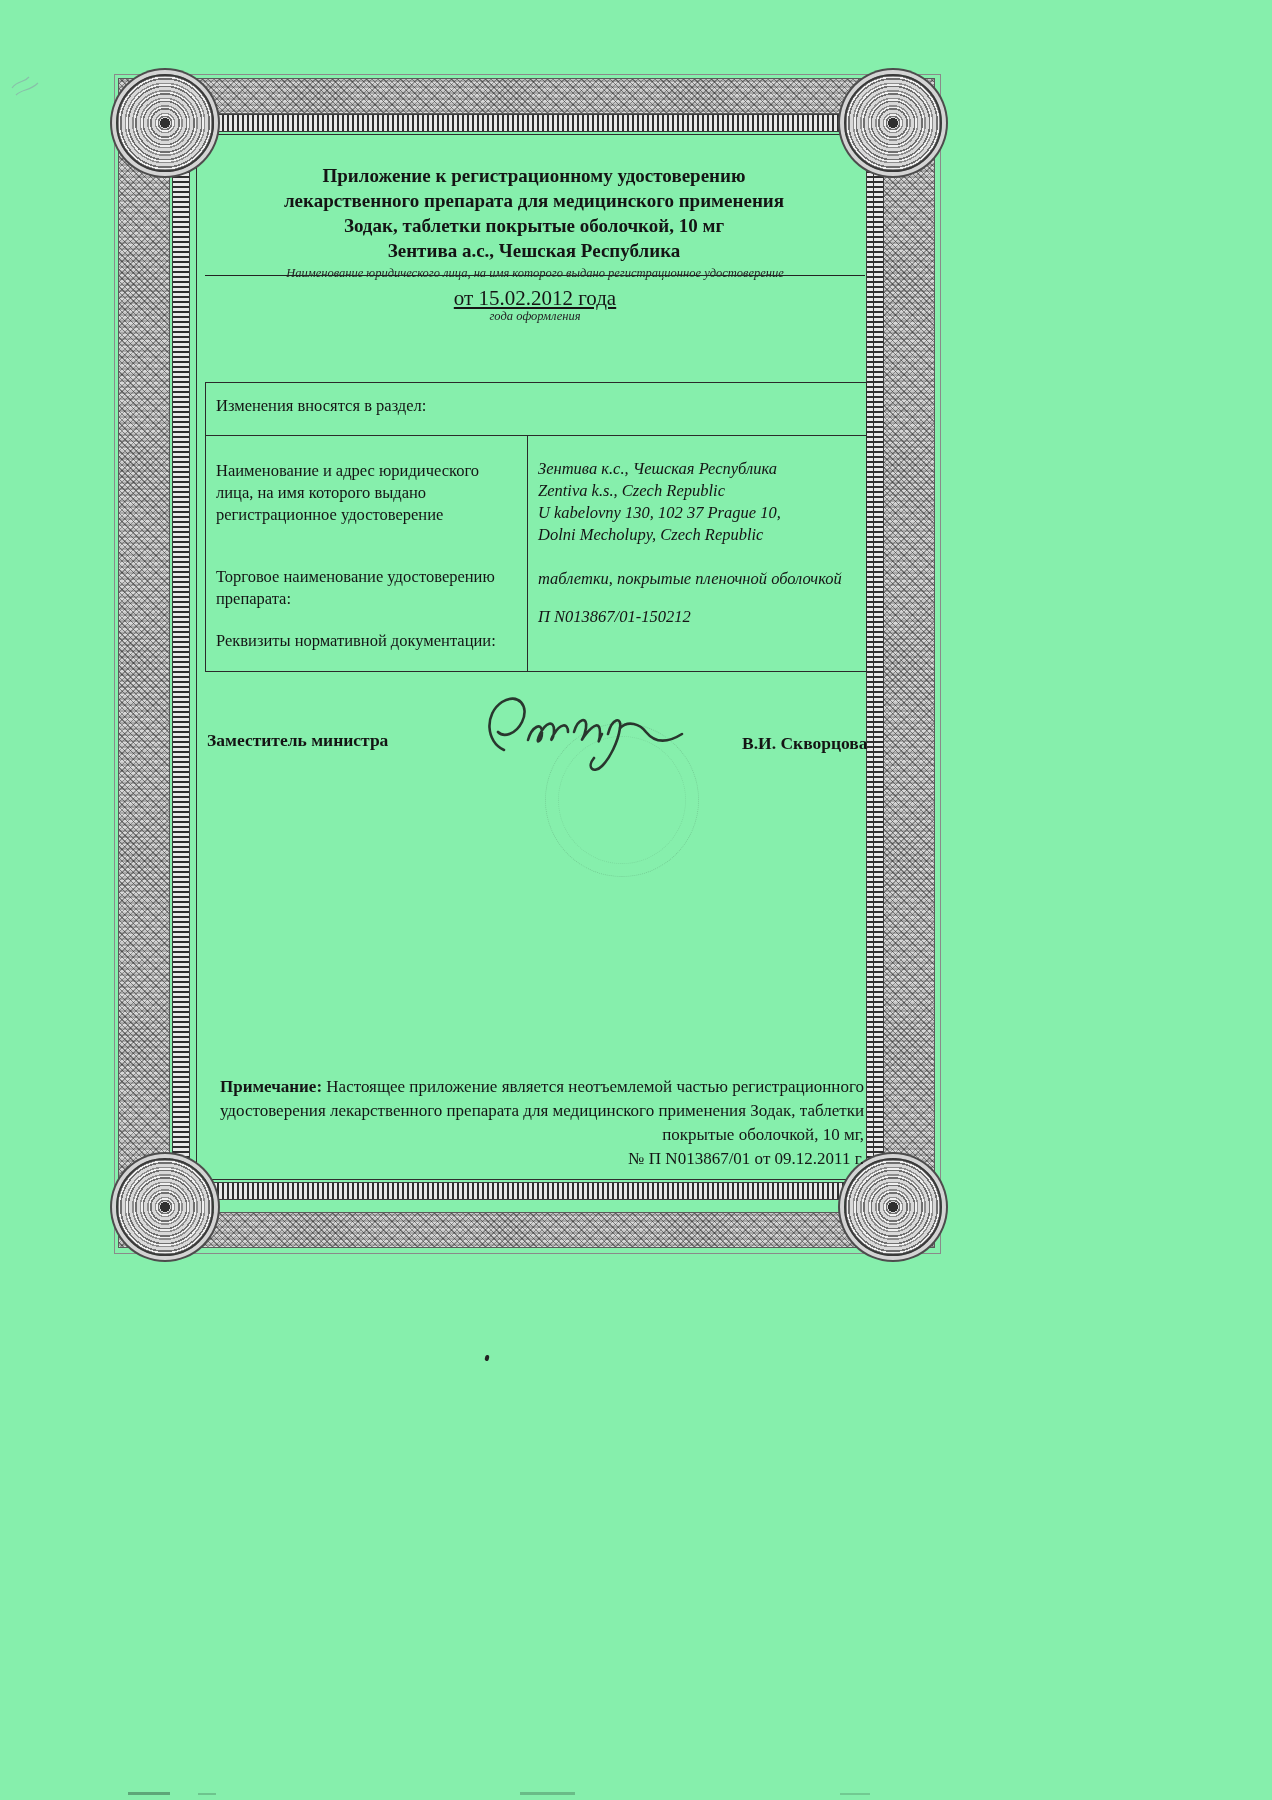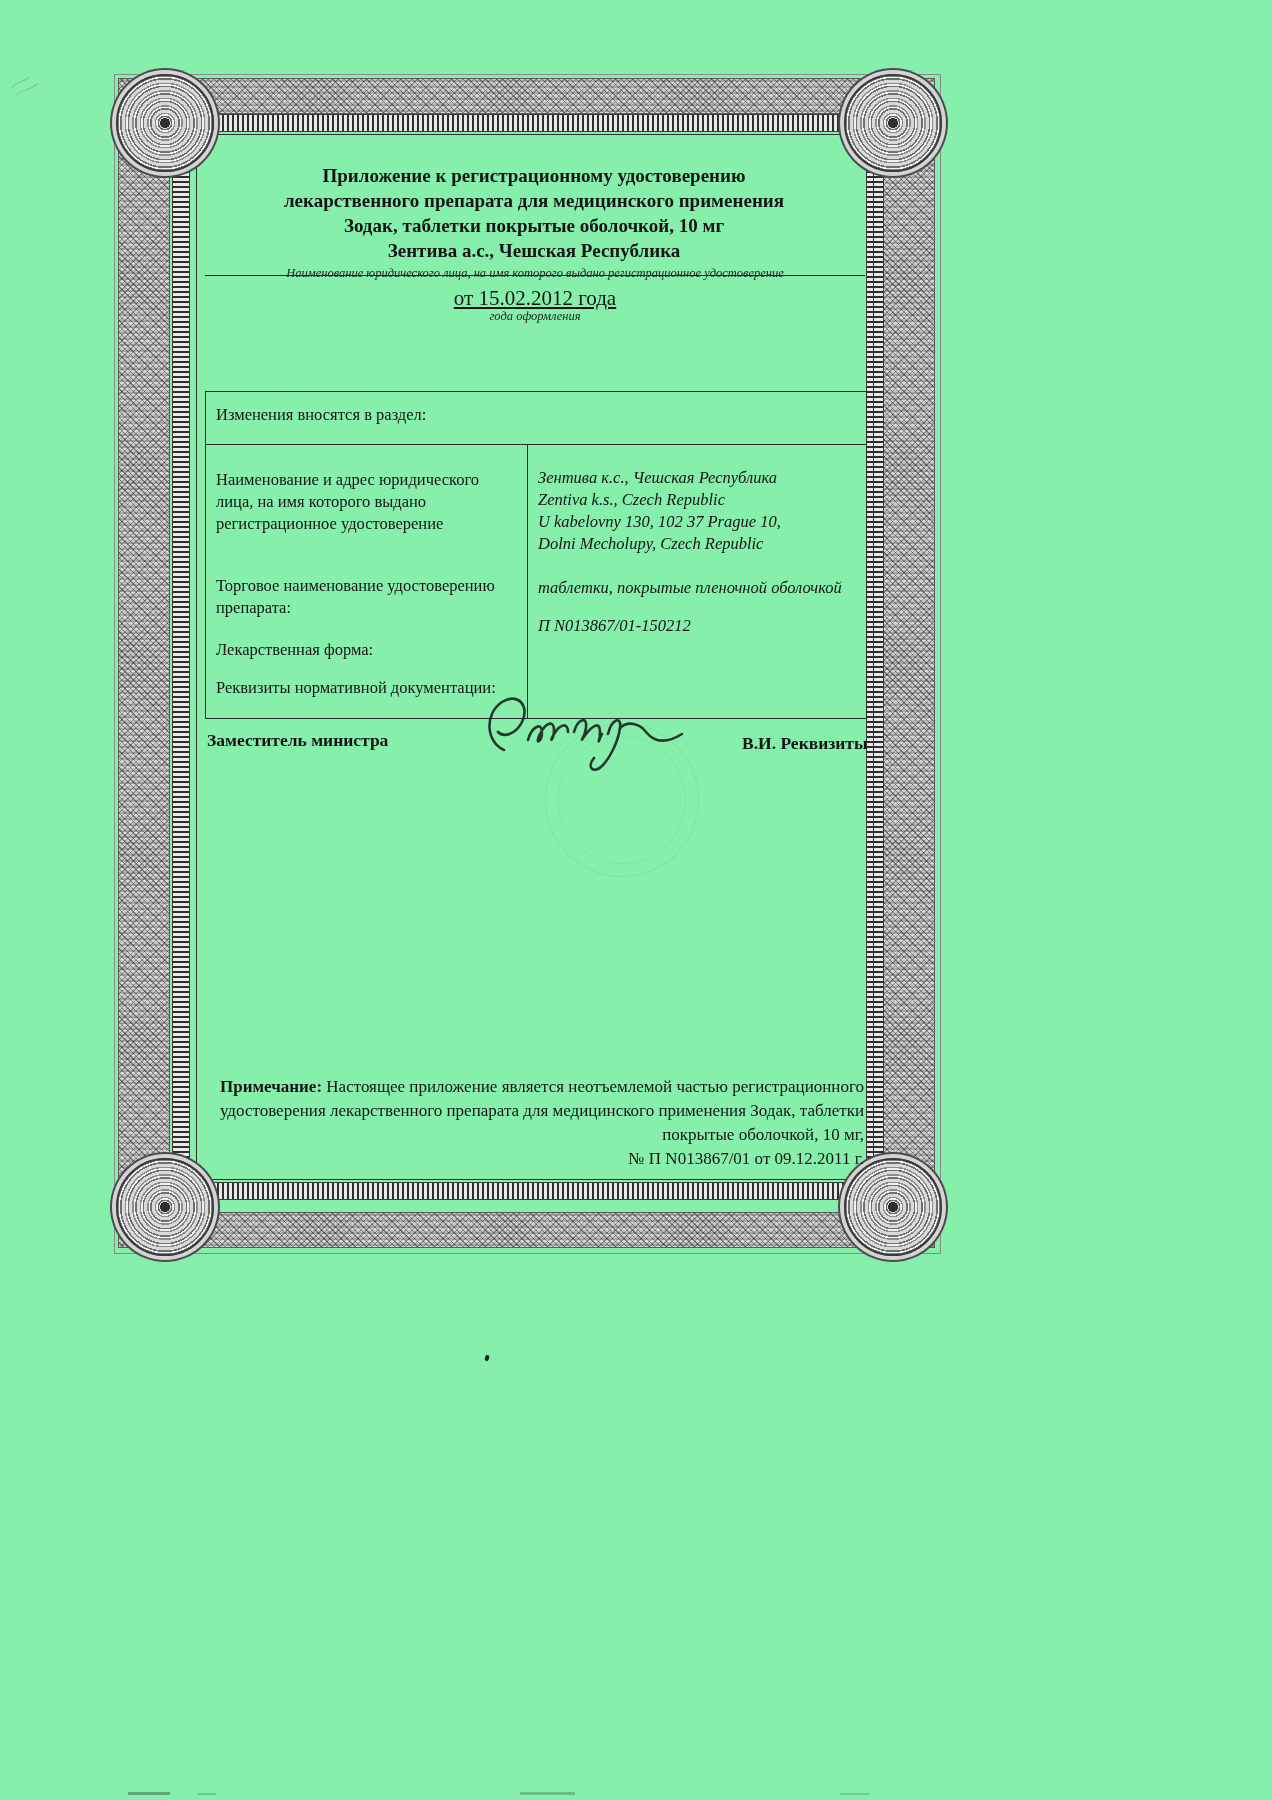--- a/index.html
+++ b/index.html
@@ -75,21 +75,21 @@
   .date-line {
     position:absolute; left:205px; top:286px; width:660px;
     text-align:center; font-size:21px; text-decoration:underline;
   }
   .date-caption {
     position:absolute; left:205px; top:309px; width:660px;
     text-align:center; font-style:italic; font-size:12.5px; color:#222;
   }
 
   .doc-table {
-    position:absolute; left:205px; top:391px; width:660px;
+    position:absolute; left:205px; top:382px; width:660px;
     border:1.5px solid #2a2a2a; background:transparent;
     font-size:16.5px; line-height:22px;
   }
   .table-title { padding:12px 10px 18px 10px; border-bottom:1.5px solid #2a2a2a; }
   .table-body  { display:flex; }
   .col-labels  { width:322px; border-right:1.5px solid #2a2a2a; box-sizing:border-box; }
   .col-values  { flex:1; box-sizing:border-box;font-style:italic; }
   .cell { box-sizing:border-box; padding-left:10px; padding-right:10px; }
   .lab-1 { height:130px; padding-top:24px; }
   .lab-2 { height:62px;  padding-top:0; }
@@ -168,21 +168,20 @@
   <div class="issuer-rule"></div>
   <div class="date-line">от 15.02.2012 года</div>
   <div class="date-caption">года оформления</div>
 
   <div class="doc-table">
     <div class="table-title">Изменения вносятся в раздел:</div>
     <div class="table-body">
       <div class="col-labels">
         <div class="cell lab-1">Наименование и адрес юридического лица, на имя которого выдано регистрационное удостоверение</div>
         <div class="cell lab-2">Торговое наименование удостоверению препарата:</div>
-        <div class="cell lab-3">Лекарственная форма:</div>
         <div class="cell lab-4">Реквизиты нормативной документации:</div>
       </div>
       <div class="col-values">
         <div class="cell val-1">Зентива к.с., Чешская Республика
 Zentiva k.s., Czech Republic
 U kabelovny 130, 102 37 Prague 10,
 Dolni Mecholupy, Czech Republic</div>
         <div class="cell val-3">таблетки, покрытые пленочной оболочкой</div>
         <div class="cell val-4">П N013867/01-150212</div>
       </div>
@@ -195,21 +194,21 @@
       <path d="M34 62 C 16 54, 14 26, 32 14 C 48 4, 60 18, 52 34 C 46 46, 34 50, 28 44"></path>
       <path d="M58 52 C 62 38, 72 34, 72 44 C 72 54, 64 58, 70 46 C 76 34, 84 32, 84 42 C 84 52, 78 56, 84 46 C 90 36, 98 34, 98 44"></path>
       <path d="M104 44 C 108 30, 118 28, 116 40 C 114 52, 108 56, 116 46 C 124 36, 130 34, 130 44 C 130 54, 126 58, 132 46"></path>
       <path d="M138 46 C 142 30, 152 28, 150 40 C 148 54, 140 70, 132 78 C 124 86, 116 80, 124 70"></path>
       <path d="M150 40 C 158 32, 170 36, 176 44 C 184 54, 196 56, 212 46"></path>
     </g>
   </svg>
   <div class="stamp">
     <div class="stamp-inner"></div>
   </div>
-  <div class="sig-name">В.И. Реквизиты</div>
+  <div class="sig-name">В.И. Скворцова</div>
 
   <div class="note-block">
     <span class="note-label">Примечание:</span><span> Настоящее приложение является неотъемлемой частью регистрационного удостоверения лекарственного препарата для медицинского применения Зодак, таблетки покрытые оболочкой, 10 мг,</span>
     <span class="note-line2">№ П N013867/01 от 09.12.2011 г.</span>
   </div>
 
   <svg class="pencil-mark" width="40" height="30" viewBox="0 0 40 30">
     <g fill="none" stroke="#8a93a6" stroke-width="1.2">
       <path d="M4 18 C 10 10, 16 13, 21 7"></path>
       <path d="M8 25 C 14 19, 22 21, 30 13"></path>

